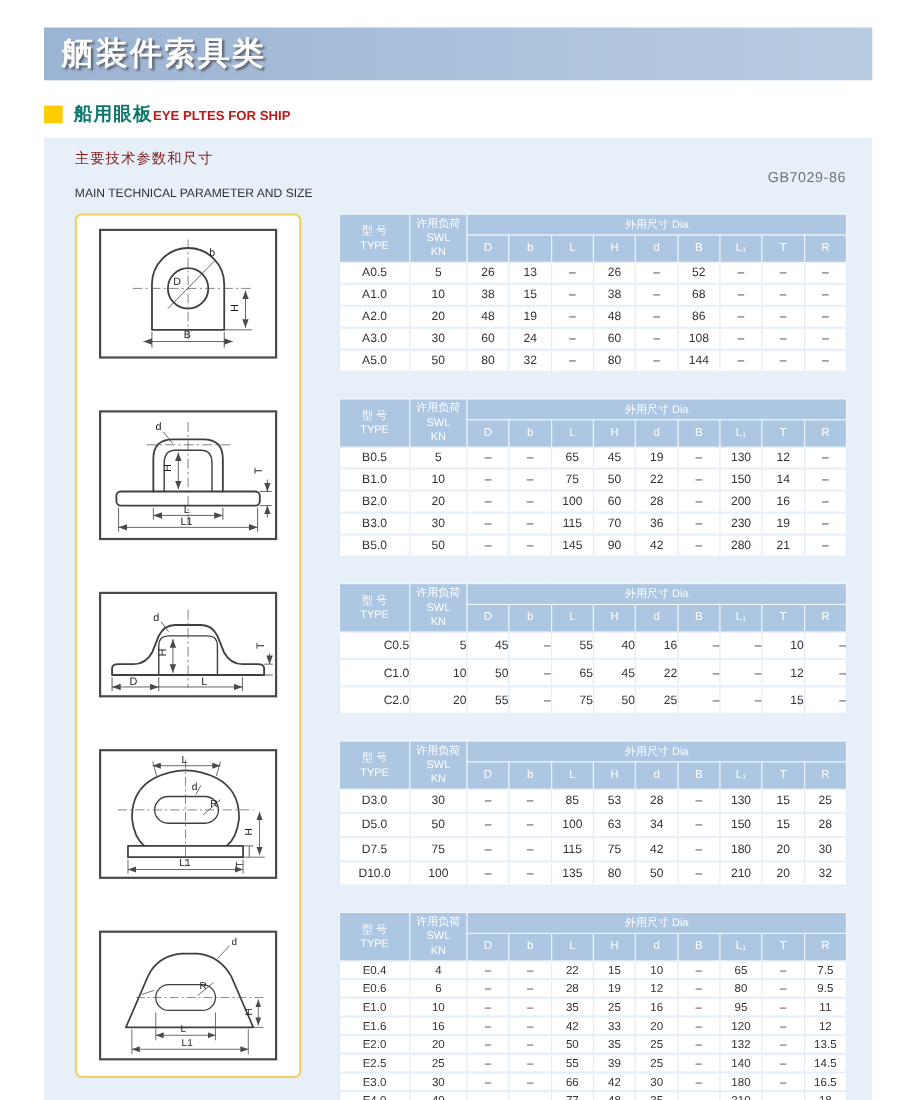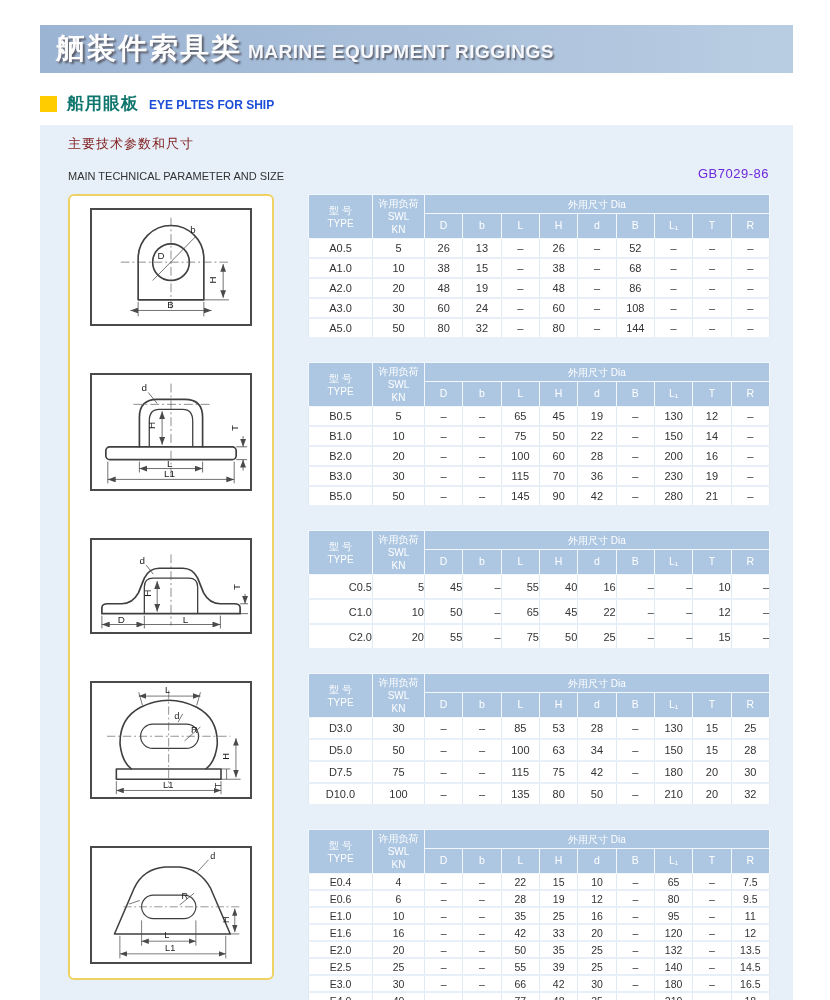--- a/index.html
+++ b/index.html
@@ -23,30 +23,30 @@
   }
   .banner .en {
     font-size:19px; font-weight:bold; color:#f6f8fb; letter-spacing:.5px;
     text-shadow:1.5px 1.5px 1.5px rgba(80,80,90,.8); padding-top:6px;
   }
 
   
   .section-head { display:flex; align-items:center; margin:19px 0 10px 0; }
   .accent-sq { width:17px; height:16px; background:#ffcc00; margin-right:10px; }
   .section-head .zh { font-size:17px; font-weight:bold; color:#0f766e; letter-spacing:1px; }
-  .section-head .en { font-size:12px; font-weight:bold; color:#1d4ed8; margin-left:10px; padding-top:3px; }
+  .section-head .en { font-size:12px; font-weight:bold; color:#b91c1c; padding-top:3px; }
 
   
   .panel {
     position:relative; background:#e7eff8;
     padding:10px 23px 14px 28px;
   }
   .subtitle-zh { font-size:13px; color:#7f1d1d; letter-spacing:1px; }
   .subtitle-en { font-size:11px; color:#333; margin-top:17px; }
-  .standard { position:absolute; top:41px; right:24px; font-size:13px; color:#6d28d9; letter-spacing:.5px; }
+  .standard { position:absolute; top:28px; right:24px; font-size:13px; color:#737373; letter-spacing:.5px; }
 
   .columns { display:flex; margin-top:12px; }
 
   
   .draw-panel {
     width:206px; height:786px; flex:none;
     background:#fff; border:2px solid #f0d264; border-radius:6px;
     display:flex; flex-direction:column; align-items:center;
     justify-content:space-between; padding:12px 0 14px 0;
   }
@@ -85,21 +85,20 @@
   .pt-d td { padding:4px 0; }
   .pt-e td { padding:1.5px 0; font-size:10.5px; }
 </style>
 </head>
 <body>
 
 <div class="page">
 
   <div class="banner">
     <span class="zh">舾装件索具类</span>
-    <span class="en">MARINE EQUIPMENT RIGGINGS</span>
   </div>
 
   <div class="section-head">
     <span class="accent-sq"></span>
     <span class="zh">船用眼板</span>
     <span class="en">EYE PLTES FOR SHIP</span>
   </div>
 
   <div class="panel">
     <div class="subtitle-zh">主要技术参数和尺寸</div>

